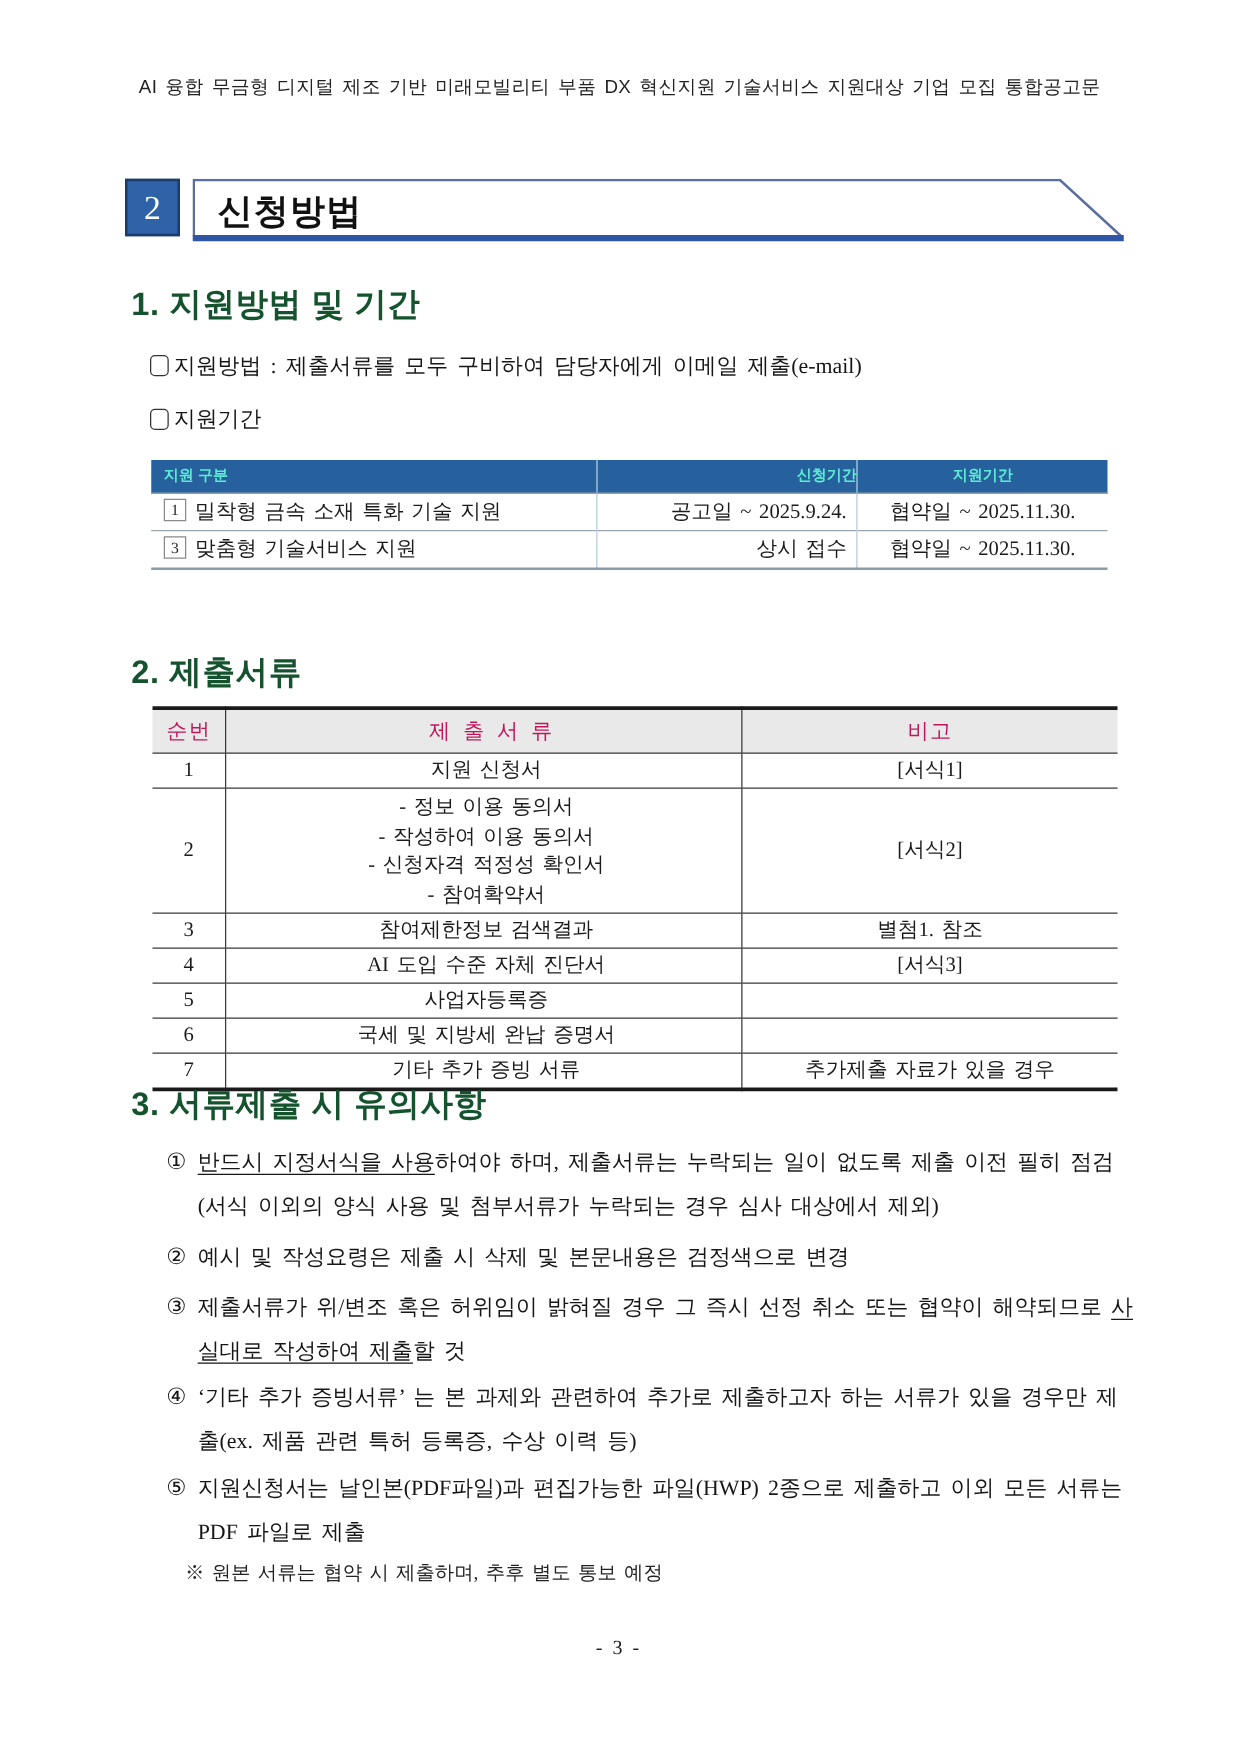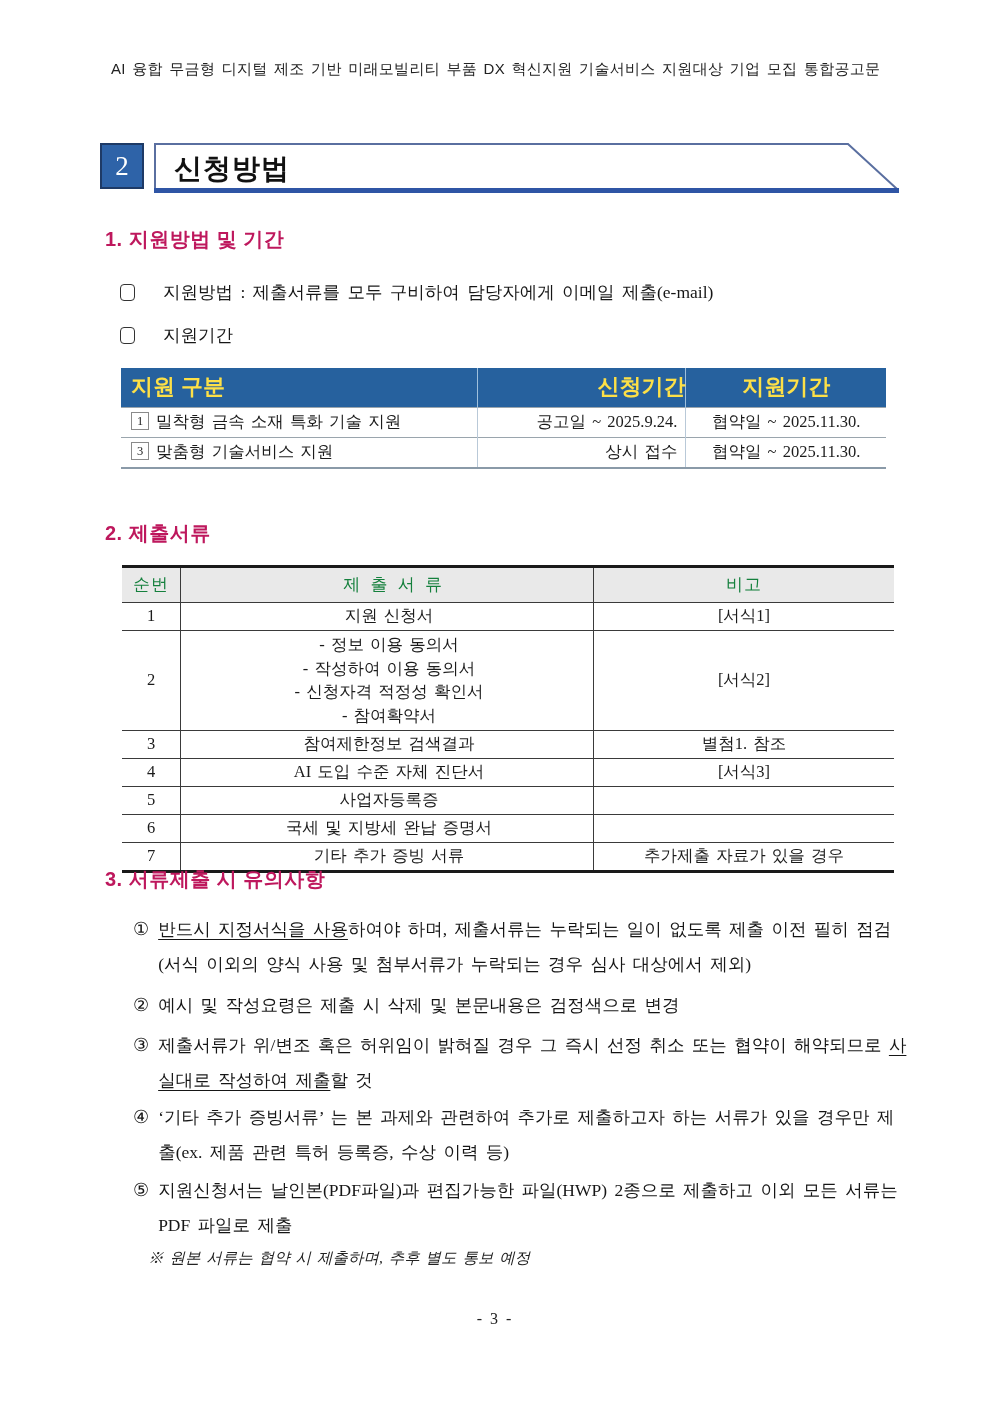--- a/index.html
+++ b/index.html
@@ -28,47 +28,47 @@
   .banner-box{position:absolute;left:54px;top:0;width:746px;height:54px;}
   .banner-box svg{position:absolute;left:0;top:0;}
   .banner-title{
     position:absolute;left:20px;top:7px;
     font-family:"Liberation Sans","DejaVu Sans",sans-serif;
     font-weight:bold;font-size:28px;color:#111;letter-spacing:1px;
   }
   
   .h-num{
     font-family:"Liberation Sans","DejaVu Sans",sans-serif;
-    font-weight:bold;color:#be185d;font-size:20px;letter-spacing:0.5px;
+    font-weight:bold;color:#14532d;font-size:26px;letter-spacing:0.5px;
     margin:0 0 0 105px;
   }
   .h1{position:absolute;left:0;top:226px;}
   .h2{position:absolute;left:0;top:520px;}
   .h3{position:absolute;left:0;top:866px;}
   
   .bullet-line{
     position:absolute;left:120px;
     font-size:17.5px;word-spacing:3px;color:#161616;
-    display:flex;align-items:center;gap:28px;
+    display:flex;align-items:center;gap:4px;
   }
   .b1{top:280px;} .b2{top:323px;}
   .sq-bullet{
     display:inline-block;width:13px;height:15px;
     border:1.6px solid #333;border-radius:4px;flex:0 0 auto;
   }
   
   .t1{
     position:absolute;left:121px;top:368px;width:765px;
     border-collapse:collapse;table-layout:fixed;
     font-size:16.5px;border-bottom:2px solid #8a9aa8;
   }
   .t1 th{
-    background:#26619E;color:#fde047;
-    font-family:"Liberation Sans","DejaVu Sans",sans-serif;
-    font-weight:bold;font-size:22px;padding:4px 0 5px;
+    background:#26619E;color:#5eead4;
+    font-family:"Liberation Sans","DejaVu Sans",sans-serif;
+    font-weight:bold;font-size:12px;padding:4px 0 5px;
     border-left:1px solid #9FC0DC;
   }
   .t1 th:first-child{border-left:none;}
   .t1 td{
     padding:3px 8px 4px;border-top:1px solid #9aa5ad;
     border-left:1px solid #B9C9D8;color:#1b1b1b;word-spacing:2px;
   }
   .t1 td:first-child{border-left:none;}
   .t1 .c-cat{width:46%;text-align:left;padding-left:10px;}
   .t1 .c-app{width:27.5%;text-align:right;}
@@ -78,21 +78,21 @@
     border:1px solid #8a8a8a;font-size:12.5px;text-align:center;
     margin-right:7px;vertical-align:2px;padding:0 1px;color:#222;
   }
   
   .t2{
     position:absolute;left:122px;top:565px;width:772px;
     border-collapse:collapse;table-layout:fixed;font-size:16.5px;
     border-top:3px solid #1a1a1a;border-bottom:3px solid #1a1a1a;
   }
   .t2 th{
-    background:#E9E9E9;color:#15803d;font-weight:normal;
+    background:#E9E9E9;color:#be185d;font-weight:normal;
     border:1px solid #3a3a3a;border-top:none;
     padding:5px 0 6px;font-size:17px;letter-spacing:1px;word-spacing:4px;
   }
   .t2 td{
     border:1px solid #3a3a3a;padding:2px 8px 3px;color:#1b1b1b;word-spacing:2px;
   }
   .t2 th:first-child,.t2 td:first-child{border-left:none;}
   .t2 th:last-child,.t2 td:last-child{border-right:none;}
   .t2 .c-no{width:58px;text-align:center;}
   .t2 .c-doc{width:400px;text-align:center;padding-left:12px;}
@@ -102,21 +102,21 @@
   .notice-item{
     position:absolute;left:133px;width:775px;
     font-size:17.5px;line-height:35px;color:#161616;word-spacing:3px;
     display:flex;gap:9px;
   }
   .n1{top:912px;} .n2{top:988px;} .n3{top:1028px;} .n4{top:1100px;} .n5{top:1173px;}
   .notice-marker{flex:0 0 auto;font-size:18px;}
   .u{text-decoration:underline;text-underline-offset:4px;}
   .ref-note{
     position:absolute;left:148px;top:1248px;
-    font-size:15.5px;color:#222;word-spacing:2px;font-style:italic;
+    font-size:15.5px;color:#222;word-spacing:2px;
   }
   
   .page-footer{
     position:absolute;left:0;top:1310px;width:990px;text-align:center;
     font-size:16px;color:#222;letter-spacing:2px;
   }
 </style>
 </head>
 <body>
 

